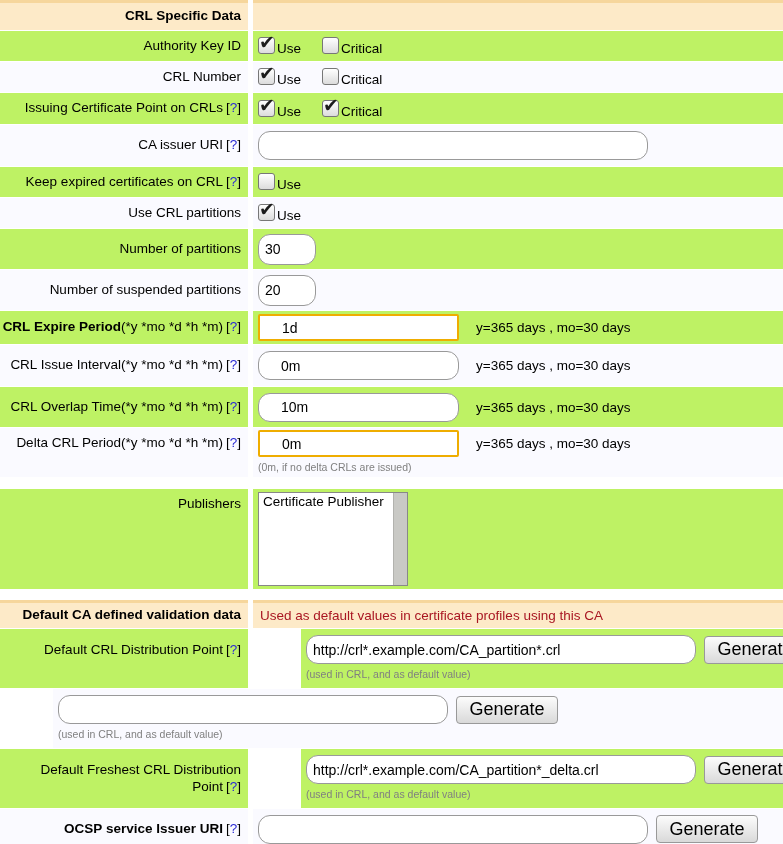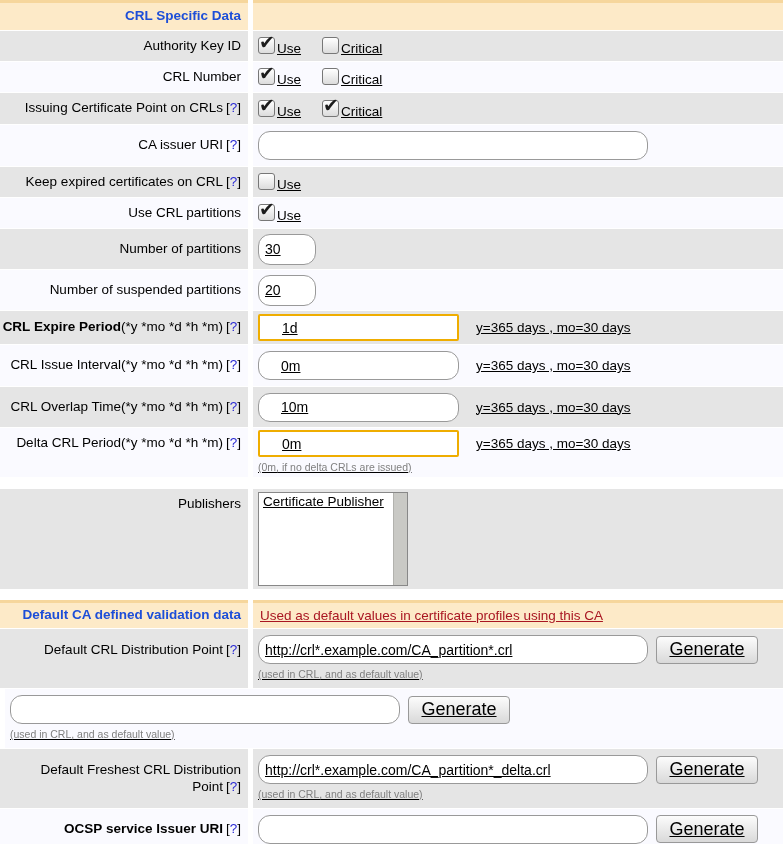--- a/index.html
+++ b/index.html
@@ -13,42 +13,42 @@
   .row{display:flex;margin-bottom:1px;}
   .row:last-child{margin-bottom:0;margin-top:12px;}
   .cell-l{
     width:248px;flex:none;box-sizing:border-box;
     display:flex;justify-content:flex-end;align-items:center;
     text-align:right;padding-right:7px;
   }
   .gap{width:5px;flex:none;background:#fff;}
   .cell-r{
     flex:1;box-sizing:border-box;display:flex;align-items:center;
-    padding-left:5px;min-width:0;text-decoration:underline;
-  }
-  
-  .blue .cell-l,.blue .cell-r{background:#e5e5e5;}
+    padding-left:5px;min-width:0;
+  }
+  
+  .blue .cell-l,.blue .cell-r{background:#bef264;}
   .lite .cell-l,.lite .cell-r{background:#fafaff;}
   .head .cell-l,.head .cell-r{background:#fdeac8;border-top:3px solid #f6d69c;}
-  .head .cell-l{font-weight:bold;color:#1d4ed8;text-align:center;}
+  .head .cell-l{font-weight:bold;color:#000000;text-align:center;}
   .head .cell-r{color:#a91622;padding-left:7px;}
   
   .h28{height:28px}.h30{height:30px}.h31{height:31px}.h33{height:33px}
   .h40{height:40px}.h41{height:41px}.h49{height:49px}.h59{height:59px}
   .h100{height:100px}.h4{height:4px}
   .secgap{height:11px;background:#fff;}
   
   .va-top .cell-l{align-items:flex-start;}
   .col .cell-r{flex-direction:column;align-items:flex-start;justify-content:flex-start;}
   .r-delta .cell-l{padding-top:7px;}
   .r-delta .cell-r{padding-top:2px;}
   .r-pub .cell-l{padding-top:7px;}
   .r-pub .cell-r{padding-top:3px;}
   .r-gen .cell-l{padding-top:13px;}
-  .r-gen .cell-r{padding-top:6px;}
+  .r-gen .cell-r{padding-top:6px;margin-left:48px;}
   
   .lbl{line-height:1.25;}
   .help{margin-left:3px;white-space:nowrap;}
   .help a{color:#2b2bd4;text-decoration:none;}
   
   .cbwrap{display:flex;align-items:flex-start;}
   .cbwrap + .cbwrap{margin-left:21px;}
   .cb{
     width:15px;height:15px;flex:none;display:inline-block;position:relative;
     border:1px solid #777;border-radius:3px;

